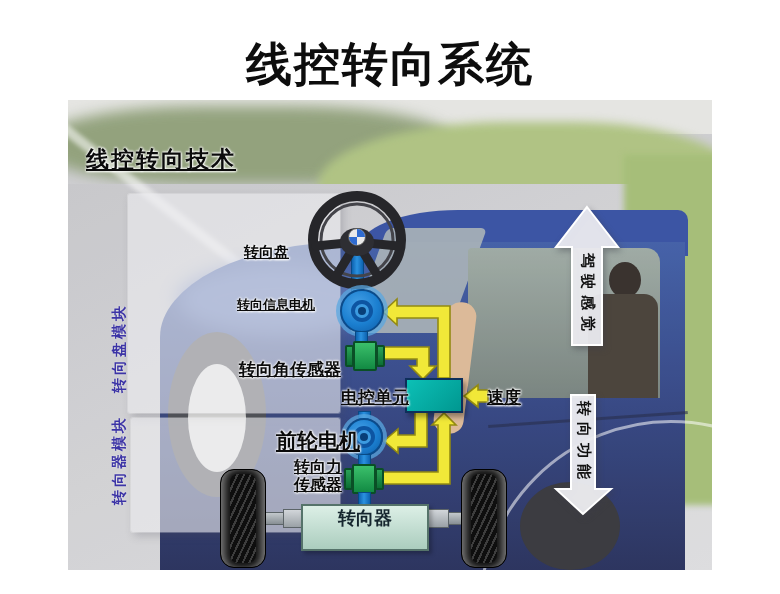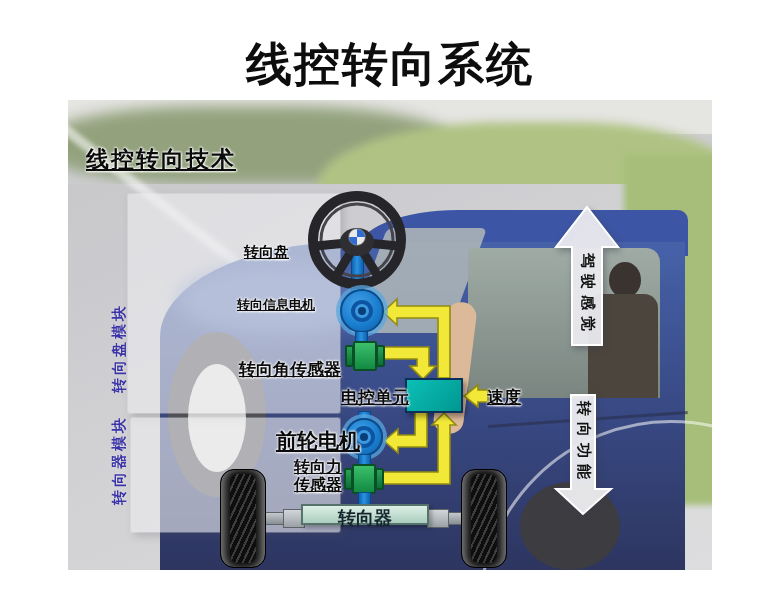--- a/index.html
+++ b/index.html
@@ -76,21 +76,21 @@
   .motor .dot{position:absolute;left:50%;top:50%;width:8px;height:8px;margin:-4px 0 0 -4px;border-radius:50%;background:#083f78;}
   .sensor{position:absolute;width:40px;height:30px;}
   .sensor .mid{position:absolute;left:8px;right:8px;top:0;bottom:0;
         background:linear-gradient(180deg,#3bc06b,#128a43);border:2px solid #0a4f26;box-sizing:border-box;border-radius:2px;}
   .sensor .side{position:absolute;top:4px;bottom:4px;width:9px;
         background:linear-gradient(180deg,#2aa257,#0c6e34);border:2px solid #0a4f26;box-sizing:border-box;border-radius:2px;}
   .sensor .side.l{left:0;} .sensor .side.r{right:0;}
   #ecu-box{position:absolute;left:405px;top:378px;width:58px;height:35px;
         background:linear-gradient(135deg,#0cc0b6,#009790);border:2px solid #0e2f5a;box-sizing:border-box;
         box-shadow:3px 4px 5px rgba(0,0,0,0.35);}
-  #rack{position:absolute;left:301px;top:504px;width:128px;height:21px;
+  #rack{position:absolute;left:301px;top:504px;width:128px;height:47px;
         background:linear-gradient(#dcefe6,#abcdbe);border:2px solid #55736a;box-sizing:border-box;
         box-shadow:3px 3px 4px rgba(0,0,0,0.25);text-align:center;line-height:25px;
         font-size:18px;font-weight:700;color:#15262e;}
   .axle{position:absolute;height:13px;background:linear-gradient(#c3c8cc,#878f94);border:1px solid #5c6468;box-sizing:border-box;}
   .coupler{position:absolute;height:19px;width:22px;background:linear-gradient(#d2d6da,#9aa1a6);
         border:1px solid #5c6468;box-sizing:border-box;}
   .tire{position:absolute;width:44px;height:97px;background:#141414;border-radius:14px;border:1px solid #000;
         box-shadow:inset 7px 0 7px -3px #777,inset -7px 0 7px -3px #777;}
   .tire:before{content:"";position:absolute;left:9px;right:9px;top:4px;bottom:4px;
         background:repeating-linear-gradient(115deg,#3d3d3d 0 2px,#0e0e0e 2px 6px);border-radius:8px;}

